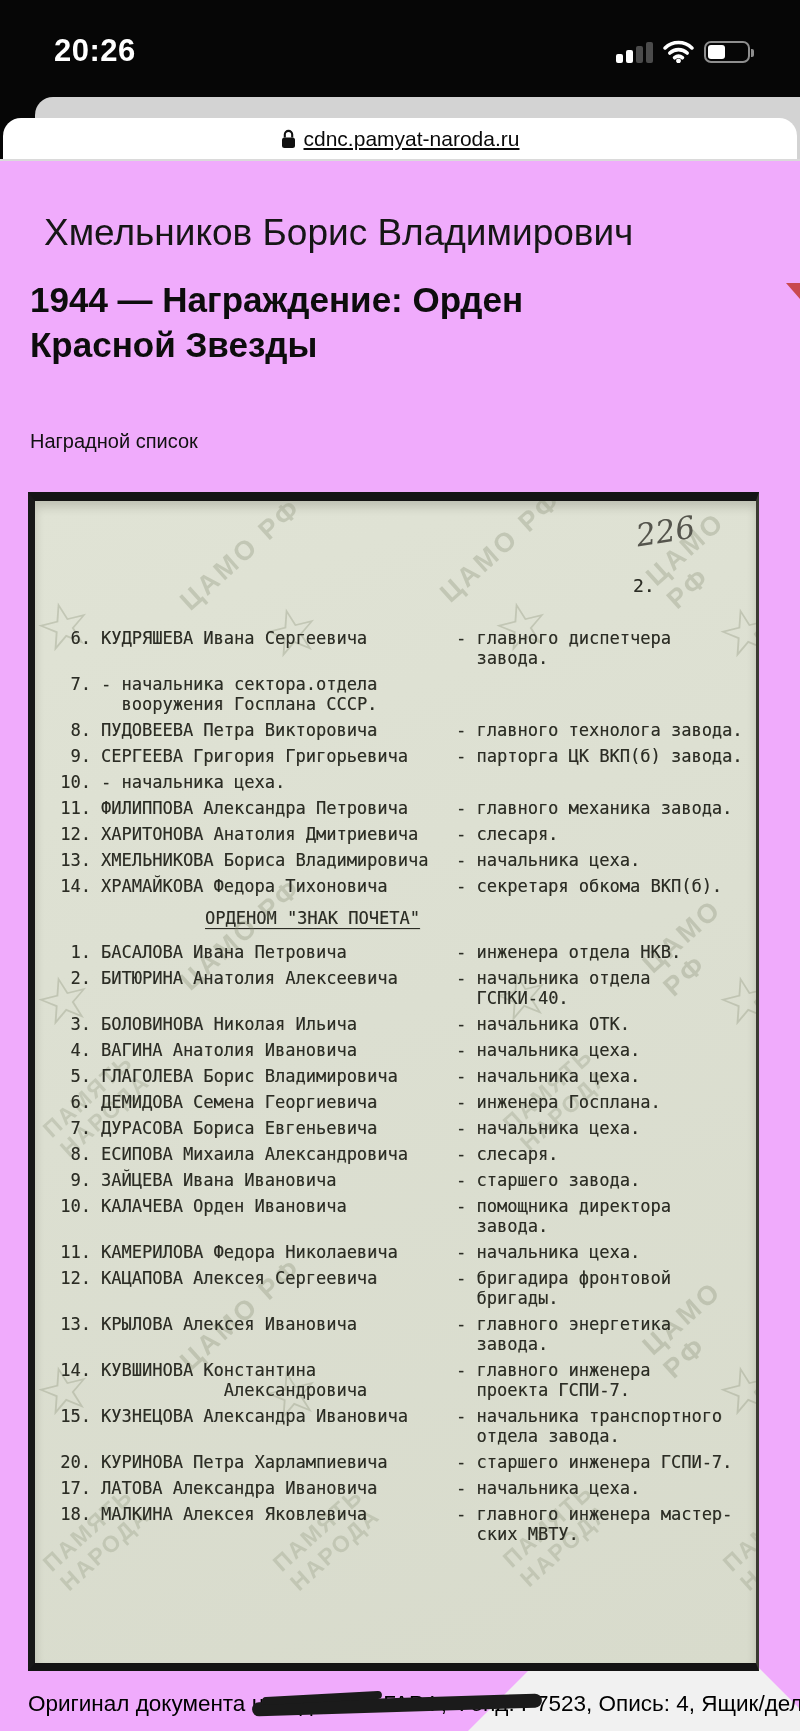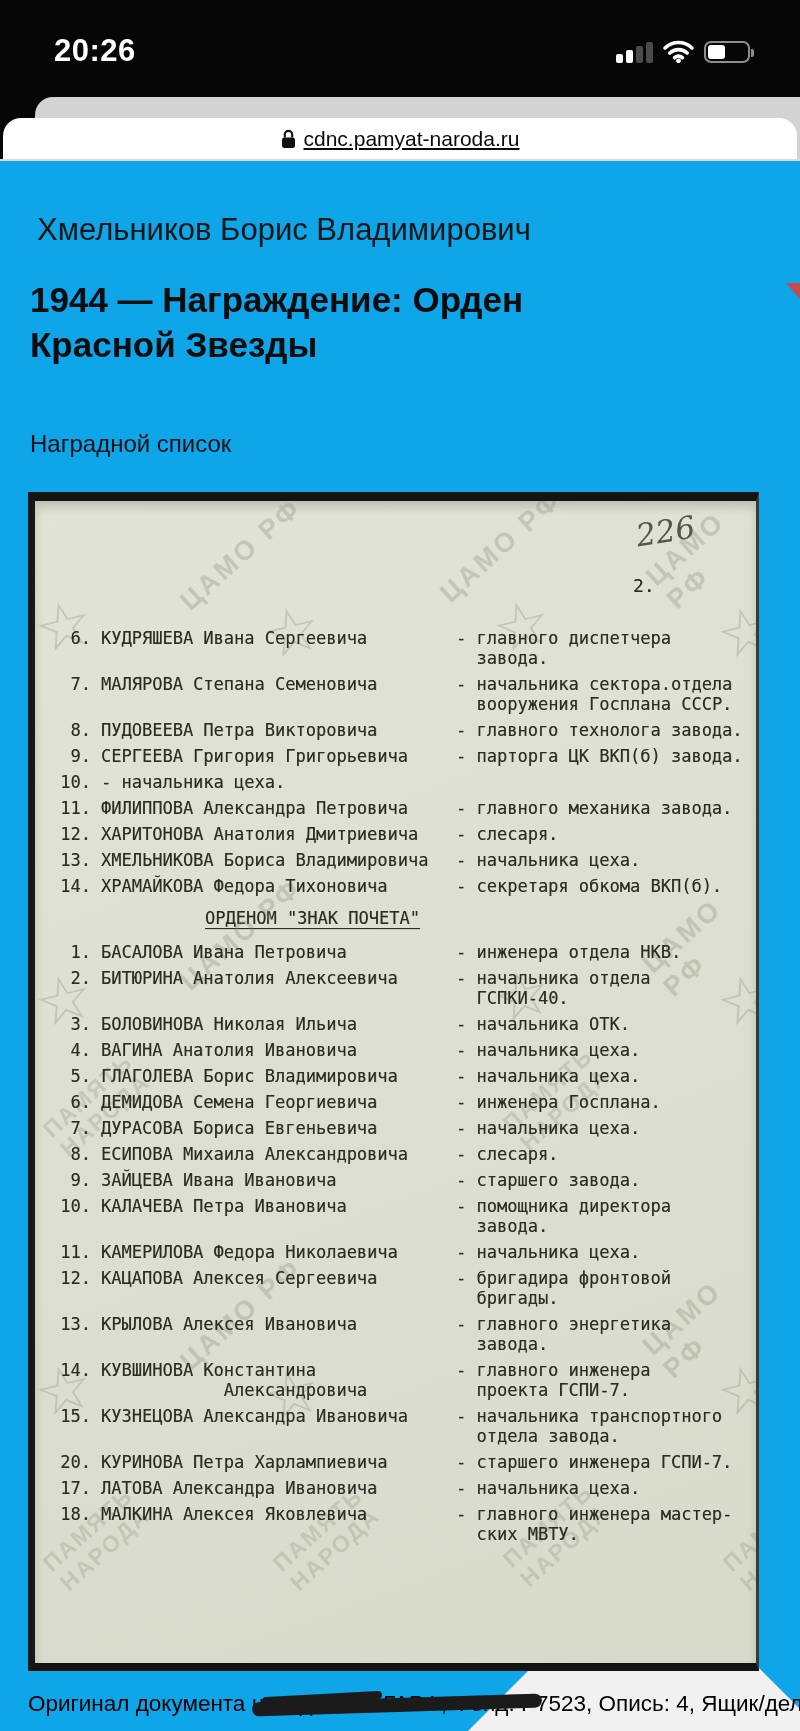--- a/index.html
+++ b/index.html
@@ -1,16 +1,16 @@
 <!DOCTYPE html>
 <html><head>
 <meta charset="utf-8">
 <style>
   html,body{margin:0;padding:0;background:#fff;}
-  .screen{position:relative;width:800px;height:1731px;background:#0ea5e9;overflow:hidden;
+  .screen{position:relative;width:800px;height:1731px;background:#f0abfc;overflow:hidden;
           font-family:"Liberation Sans",sans-serif;}
 
   
   .statusbar{position:absolute;left:0;top:0;width:800px;height:160px;background:#060606;}
   .time{position:absolute;left:54px;top:33px;color:#fff;font-size:31px;font-weight:700;letter-spacing:.5px;}
   .sticons{position:absolute;right:50px;top:40px;display:flex;align-items:flex-end;gap:10px;}
   .sig{display:flex;align-items:flex-end;gap:3px;height:22px;}
   .sig i{display:block;width:7px;border-radius:2px;background:rgba(255,255,255,.28);}
   .sig i.on{background:#fff;}
   .sig .b1{height:9px}.sig .b2{height:13px}.sig .b3{height:17px}.sig .b4{height:21px}
@@ -21,24 +21,24 @@
   .batt .nub{position:absolute;right:-6px;top:6px;width:3px;height:8px;background:rgba(255,255,255,.55);
              border-radius:0 2px 2px 0;}
   .tabstrip{position:absolute;left:35px;right:0;top:97px;height:63px;background:#d3d3d3;
             border-radius:18px 0 0 0;}
   .urlbar{position:absolute;left:3px;right:3px;top:118px;height:41px;background:#fff;
           border-radius:18px 18px 0 0;display:flex;align-items:center;justify-content:center;gap:8px;}
   .urltext{font-size:21px;color:#0a0a0a;text-decoration:underline;}
   .ubline{position:absolute;left:0;right:0;top:159px;height:2px;background:#dadada;}
 
   
-  .person{position:absolute;left:37px;top:212px;font-size:31px;color:#161616;}
+  .person{position:absolute;left:44px;top:212px;font-size:37px;color:#161616;}
   .award{position:absolute;left:30px;top:278px;width:600px;font-size:35px;line-height:1.28;
          font-weight:700;color:#0d0d0d;}
-  .doclabel{position:absolute;left:30px;top:430px;font-size:24px;color:#111;}
+  .doclabel{position:absolute;left:30px;top:430px;font-size:20px;color:#111;}
   .red-corner{position:absolute;right:0;top:283px;width:14px;height:16px;background:#c9494f;
               clip-path:polygon(0 0,100% 0,100% 100%);}
 
   
   .doc{position:absolute;left:28px;top:492px;width:731px;height:1179px;z-index:2;
        background:linear-gradient(160deg,#e0e3d5 0%,#dcdfd1 45%,#d8dbcc 100%);
        border-top:9px solid #141414;border-left:7px solid #181818;
        border-bottom:8px solid #131313;border-right:3px solid #3a3a32;
        box-sizing:border-box;box-shadow:inset 0 6px 10px rgba(40,40,30,.18);overflow:hidden;}
   .typ{font-family:"DejaVu Sans Mono",monospace;color:#2b2c24;
@@ -158,21 +158,20 @@
 
     <div class="doc-list list1 typ">
         <div class="row">
           <span class="num">6.</span>
           <span class="nm">КУДРЯШЕВА Ивана Сергеевича</span>
           <span class="pos">- главного диспетчера
   завода.</span>
         </div>
         <div class="row">
           <span class="num">7.</span>
-          <span class="nm">МАЛЯРОВА Степана Семеновича</span>
           <span class="pos">- начальника сектора.отдела
   вооружения Госплана СССР.</span>
         </div>
         <div class="row">
           <span class="num">8.</span>
           <span class="nm">ПУДОВЕЕВА Петра Викторовича</span>
           <span class="pos">- главного технолога завода.</span>
         </div>
         <div class="row">
           <span class="num">9.</span>
@@ -247,21 +246,21 @@
           <span class="nm">ЕСИПОВА Михаила Александровича</span>
           <span class="pos">- слесаря.</span>
         </div>
         <div class="row">
           <span class="num">9.</span>
           <span class="nm">ЗАЙЦЕВА Ивана Ивановича</span>
           <span class="pos">- старшего завода.</span>
         </div>
         <div class="row">
           <span class="num">10.</span>
-          <span class="nm">КАЛАЧЕВА Петра Ивановича</span>
+          <span class="nm">КАЛАЧЕВА Орден Ивановича</span>
           <span class="pos">- помощника директора
   завода.</span>
         </div>
         <div class="row">
           <span class="num">11.</span>
           <span class="nm">КАМЕРИЛОВА Федора Николаевича</span>
           <span class="pos">- начальника цеха.</span>
         </div>
         <div class="row">
           <span class="num">12.</span>

